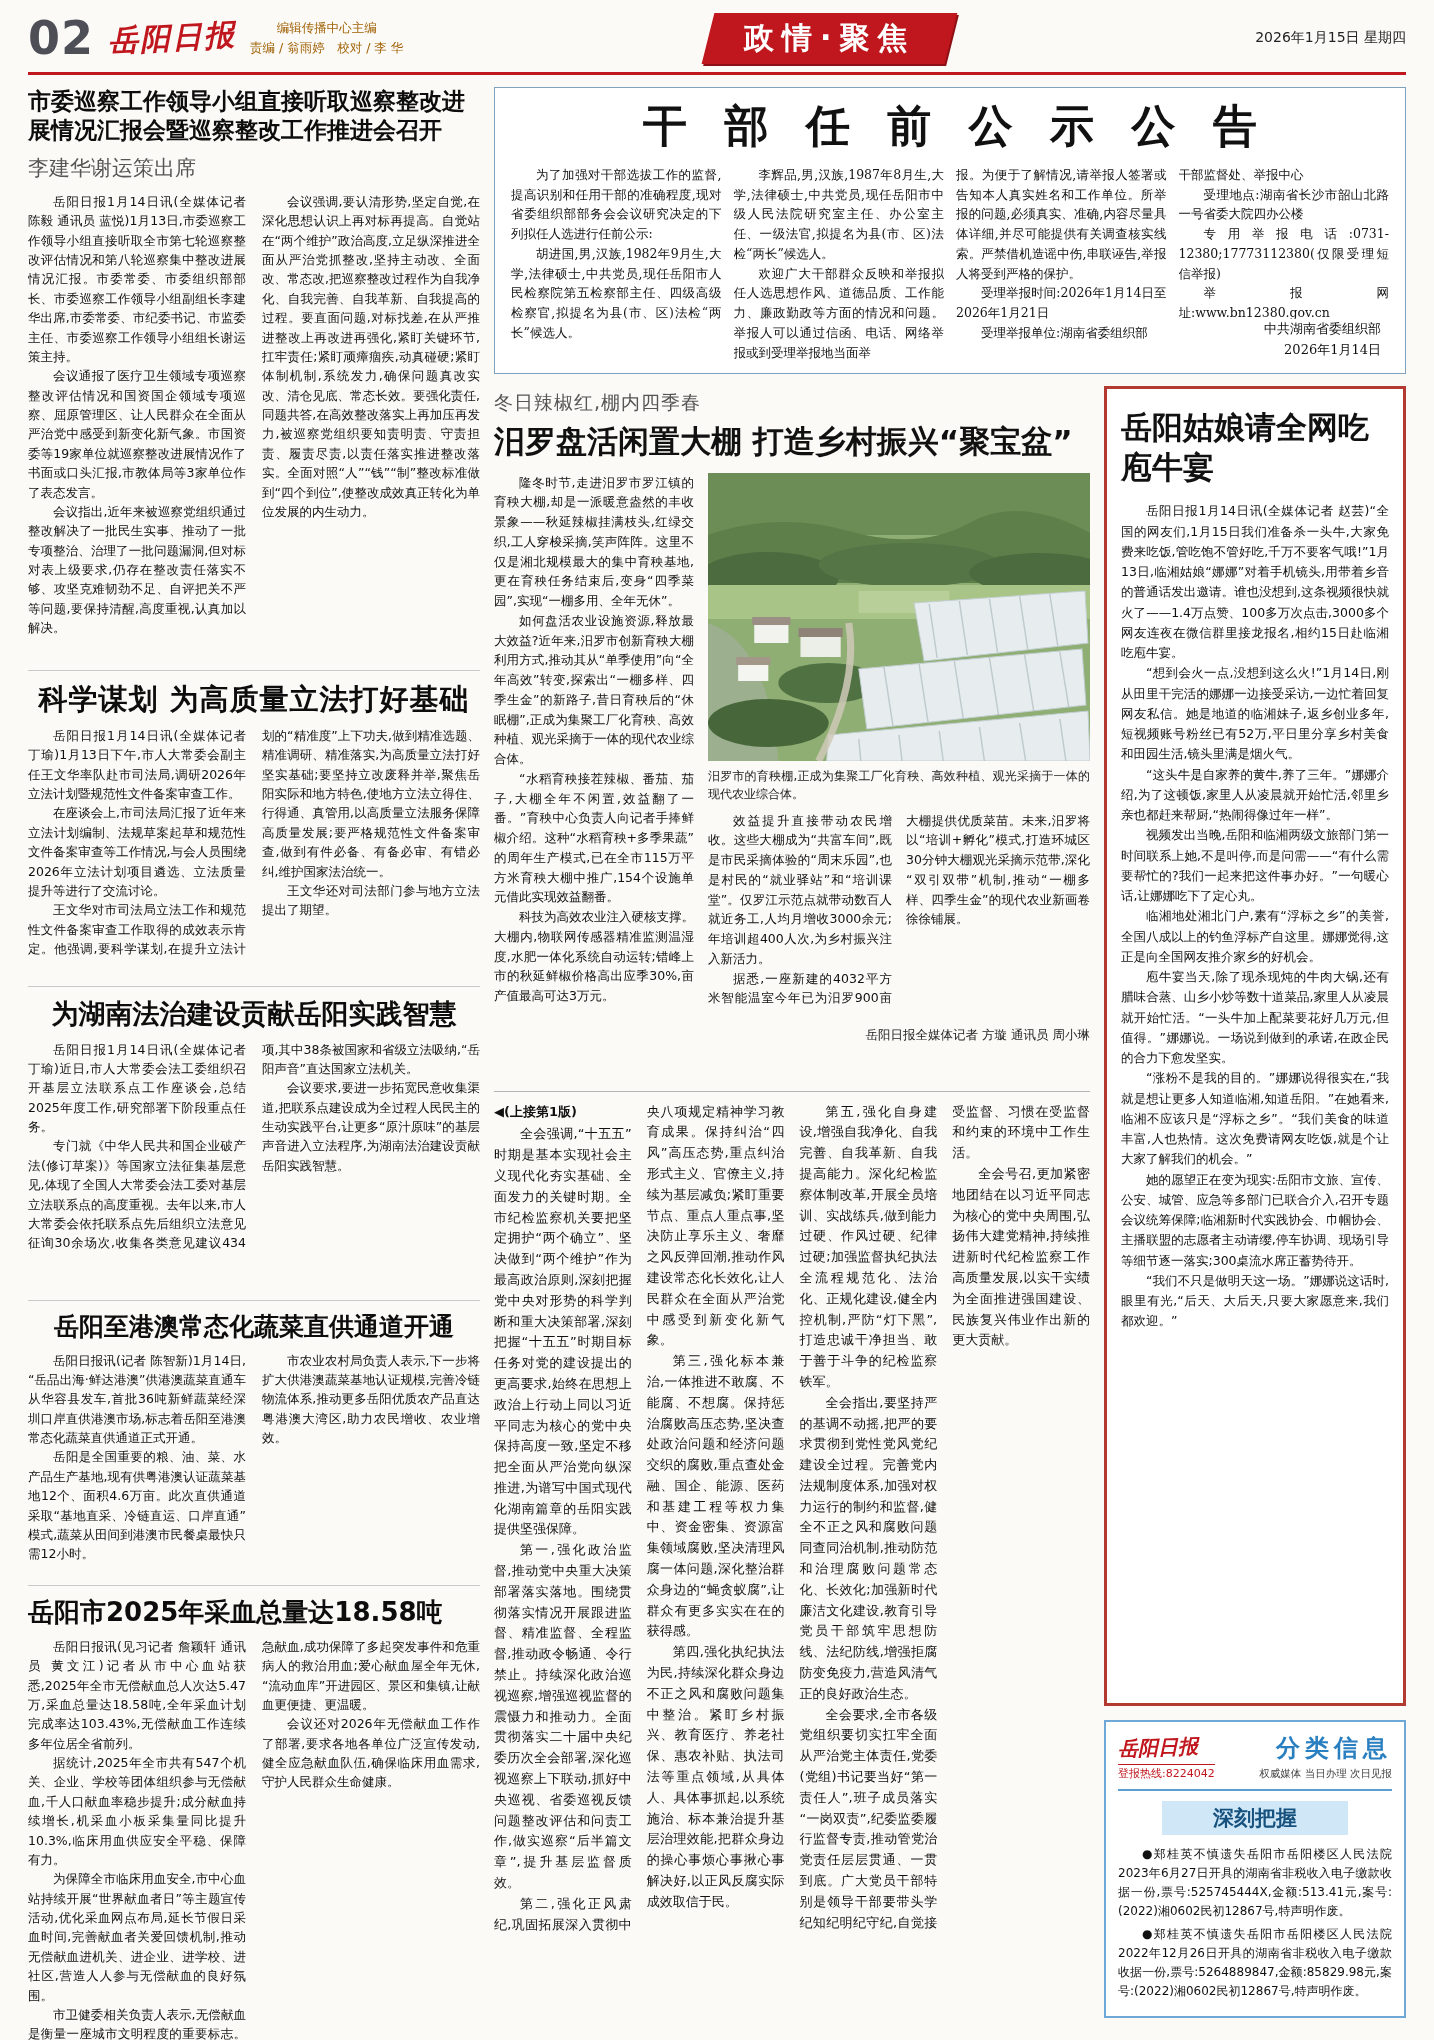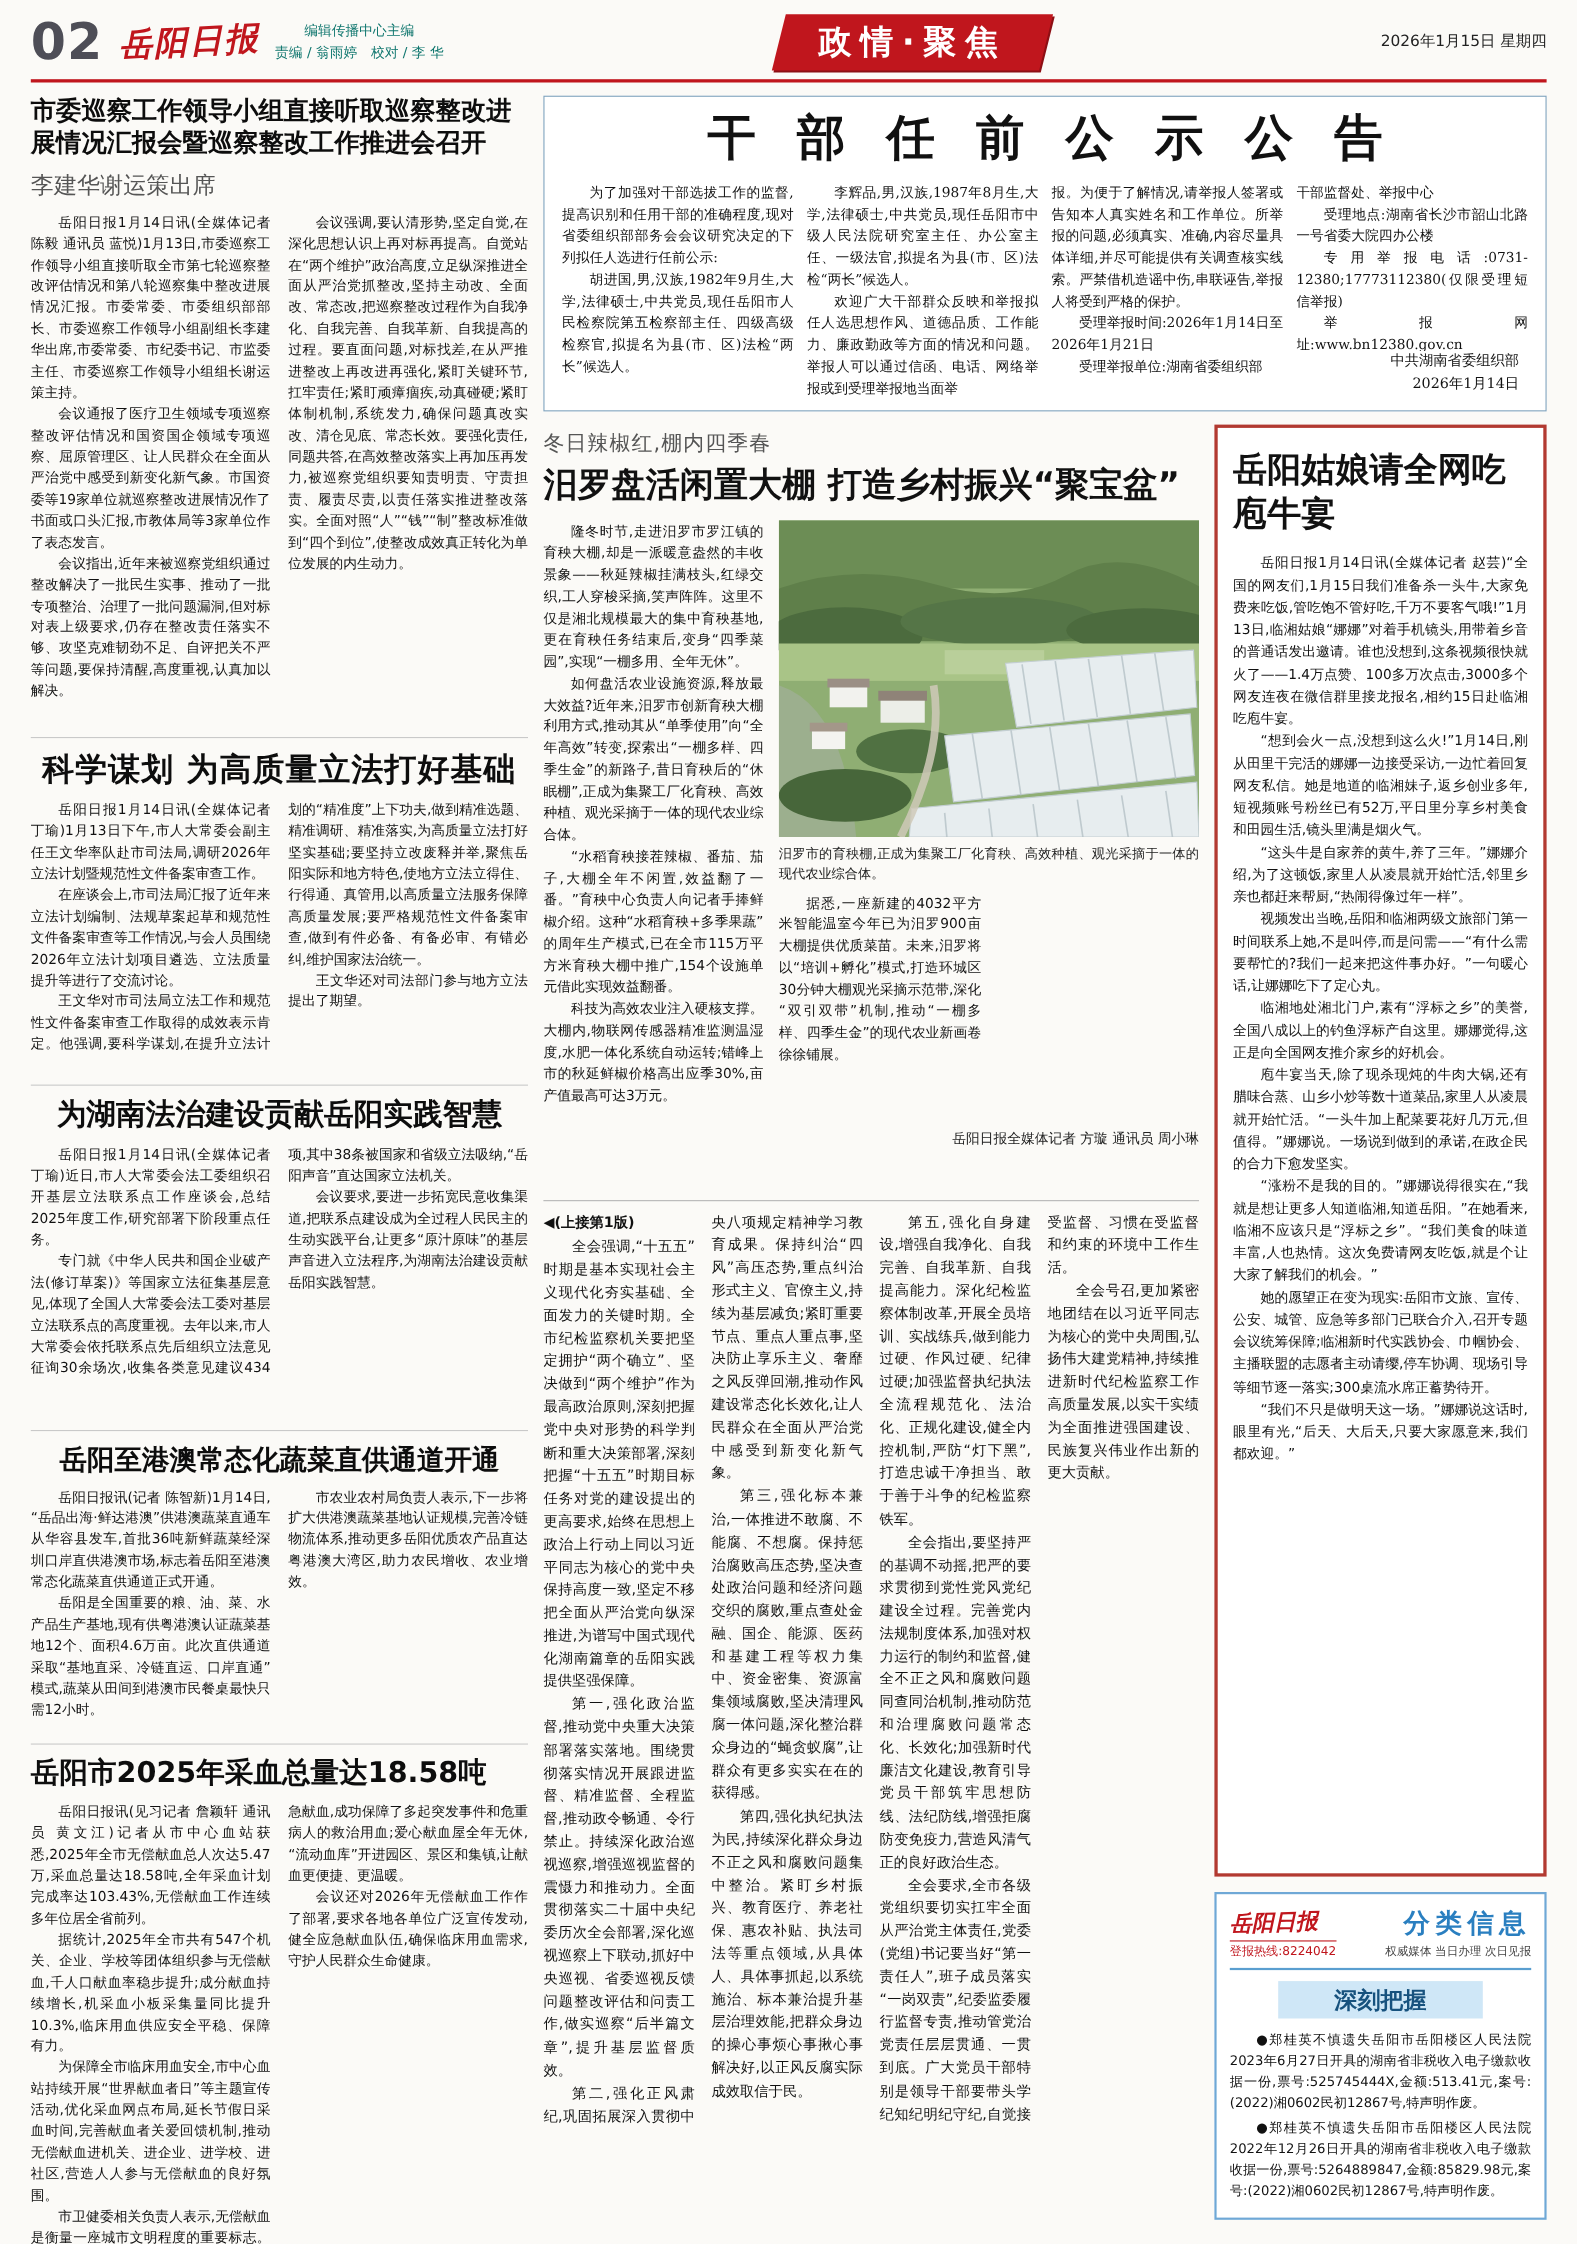--- a/index.html
+++ b/index.html
@@ -8,21 +8,21 @@
     background:#fbfaf7;color:#111;
     font-family:"DejaVu Sans","Liberation Sans",sans-serif;
   }
   .page{box-sizing:border-box;width:1434px;height:2040px;padding:8px 28px 0;}
   
   .masthead{display:flex;align-items:center;height:60px;}
   .mast-left{display:flex;align-items:center;gap:14px;}
   .pagenum{font-size:46px;font-weight:bold;color:#4e4e57;letter-spacing:1px;line-height:1;}
   .paper-logo{font-family:"DejaVu Serif","Liberation Serif",serif;font-style:italic;font-weight:bold;
     color:#c0161d;font-size:30px;transform:rotate(-3deg);letter-spacing:2px;}
-  .editors{font-size:12.5px;color:#0f766e;line-height:1.6;text-align:center;}
+  .editors{font-size:12.5px;color:#a16207;line-height:1.6;text-align:center;}
   .banner-wrap{flex:1;display:flex;justify-content:center;}
   .section-banner{background:#c0161d;color:#fff;padding:5px 36px;transform:skewX(-14deg);box-shadow:2px 2px 0 #8d0f14;}
   .section-banner span{display:inline-block;transform:skewX(14deg);font-size:30px;font-weight:bold;letter-spacing:8px;}
   .mast-date{font-size:14px;color:#222;white-space:nowrap;}
   .red-rule{height:3px;background:#c0161d;margin-top:4px;}
   
   .content{display:flex;gap:14px;margin-top:12px;}
   .col-left{width:452px;flex:none;}
   .col-main{flex:1;min-width:0;}
   .mid-row{display:flex;gap:14px;margin-top:12px;}
@@ -259,20 +259,21 @@
                       <line x1="190" y1="262" x2="193" y2="288"></line>
                       <line x1="230" y1="258" x2="234" y2="288"></line>
                       <line x1="270" y1="254" x2="275" y2="288"></line>
                       <line x1="310" y1="250" x2="316" y2="288"></line>
                       <line x1="350" y1="246" x2="356" y2="288"></line>
                   </g>
                   <path d="M140,150 Q150,210 110,288" stroke="#cfc9b8" stroke-width="7" fill="none" opacity="0.85"></path>
                 </svg>
                 <div class="photo-caption">汨罗市的育秧棚,正成为集聚工厂化育秧、高效种植、观光采摘于一体的现代农业综合体。</div>
                 <div class="mid-rest">
+                    <p>效益提升直接带动农民增收。这些大棚成为“共富车间”,既是市民采摘体验的“周末乐园”,也是村民的“就业驿站”和“培训课堂”。仅罗江示范点就带动数百人就近务工,人均月增收3000余元;年培训超400人次,为乡村振兴注入新活力。</p>
                     <p>据悉,一座新建的4032平方米智能温室今年已为汨罗900亩大棚提供优质菜苗。未来,汨罗将以“培训+孵化”模式,打造环城区30分钟大棚观光采摘示范带,深化“双引双带”机制,推动“一棚多样、四季生金”的现代农业新画卷徐徐铺展。</p>
                   </div>
                 <div class="mid-byline">岳阳日报全媒体记者 方璇 通讯员 周小琳</div>
               </div>
             </div>
           </section>
 
           <section class="continued">
             <div class="cont-cols">
               <p class="cont-tag">◀(上接第1版)</p>

